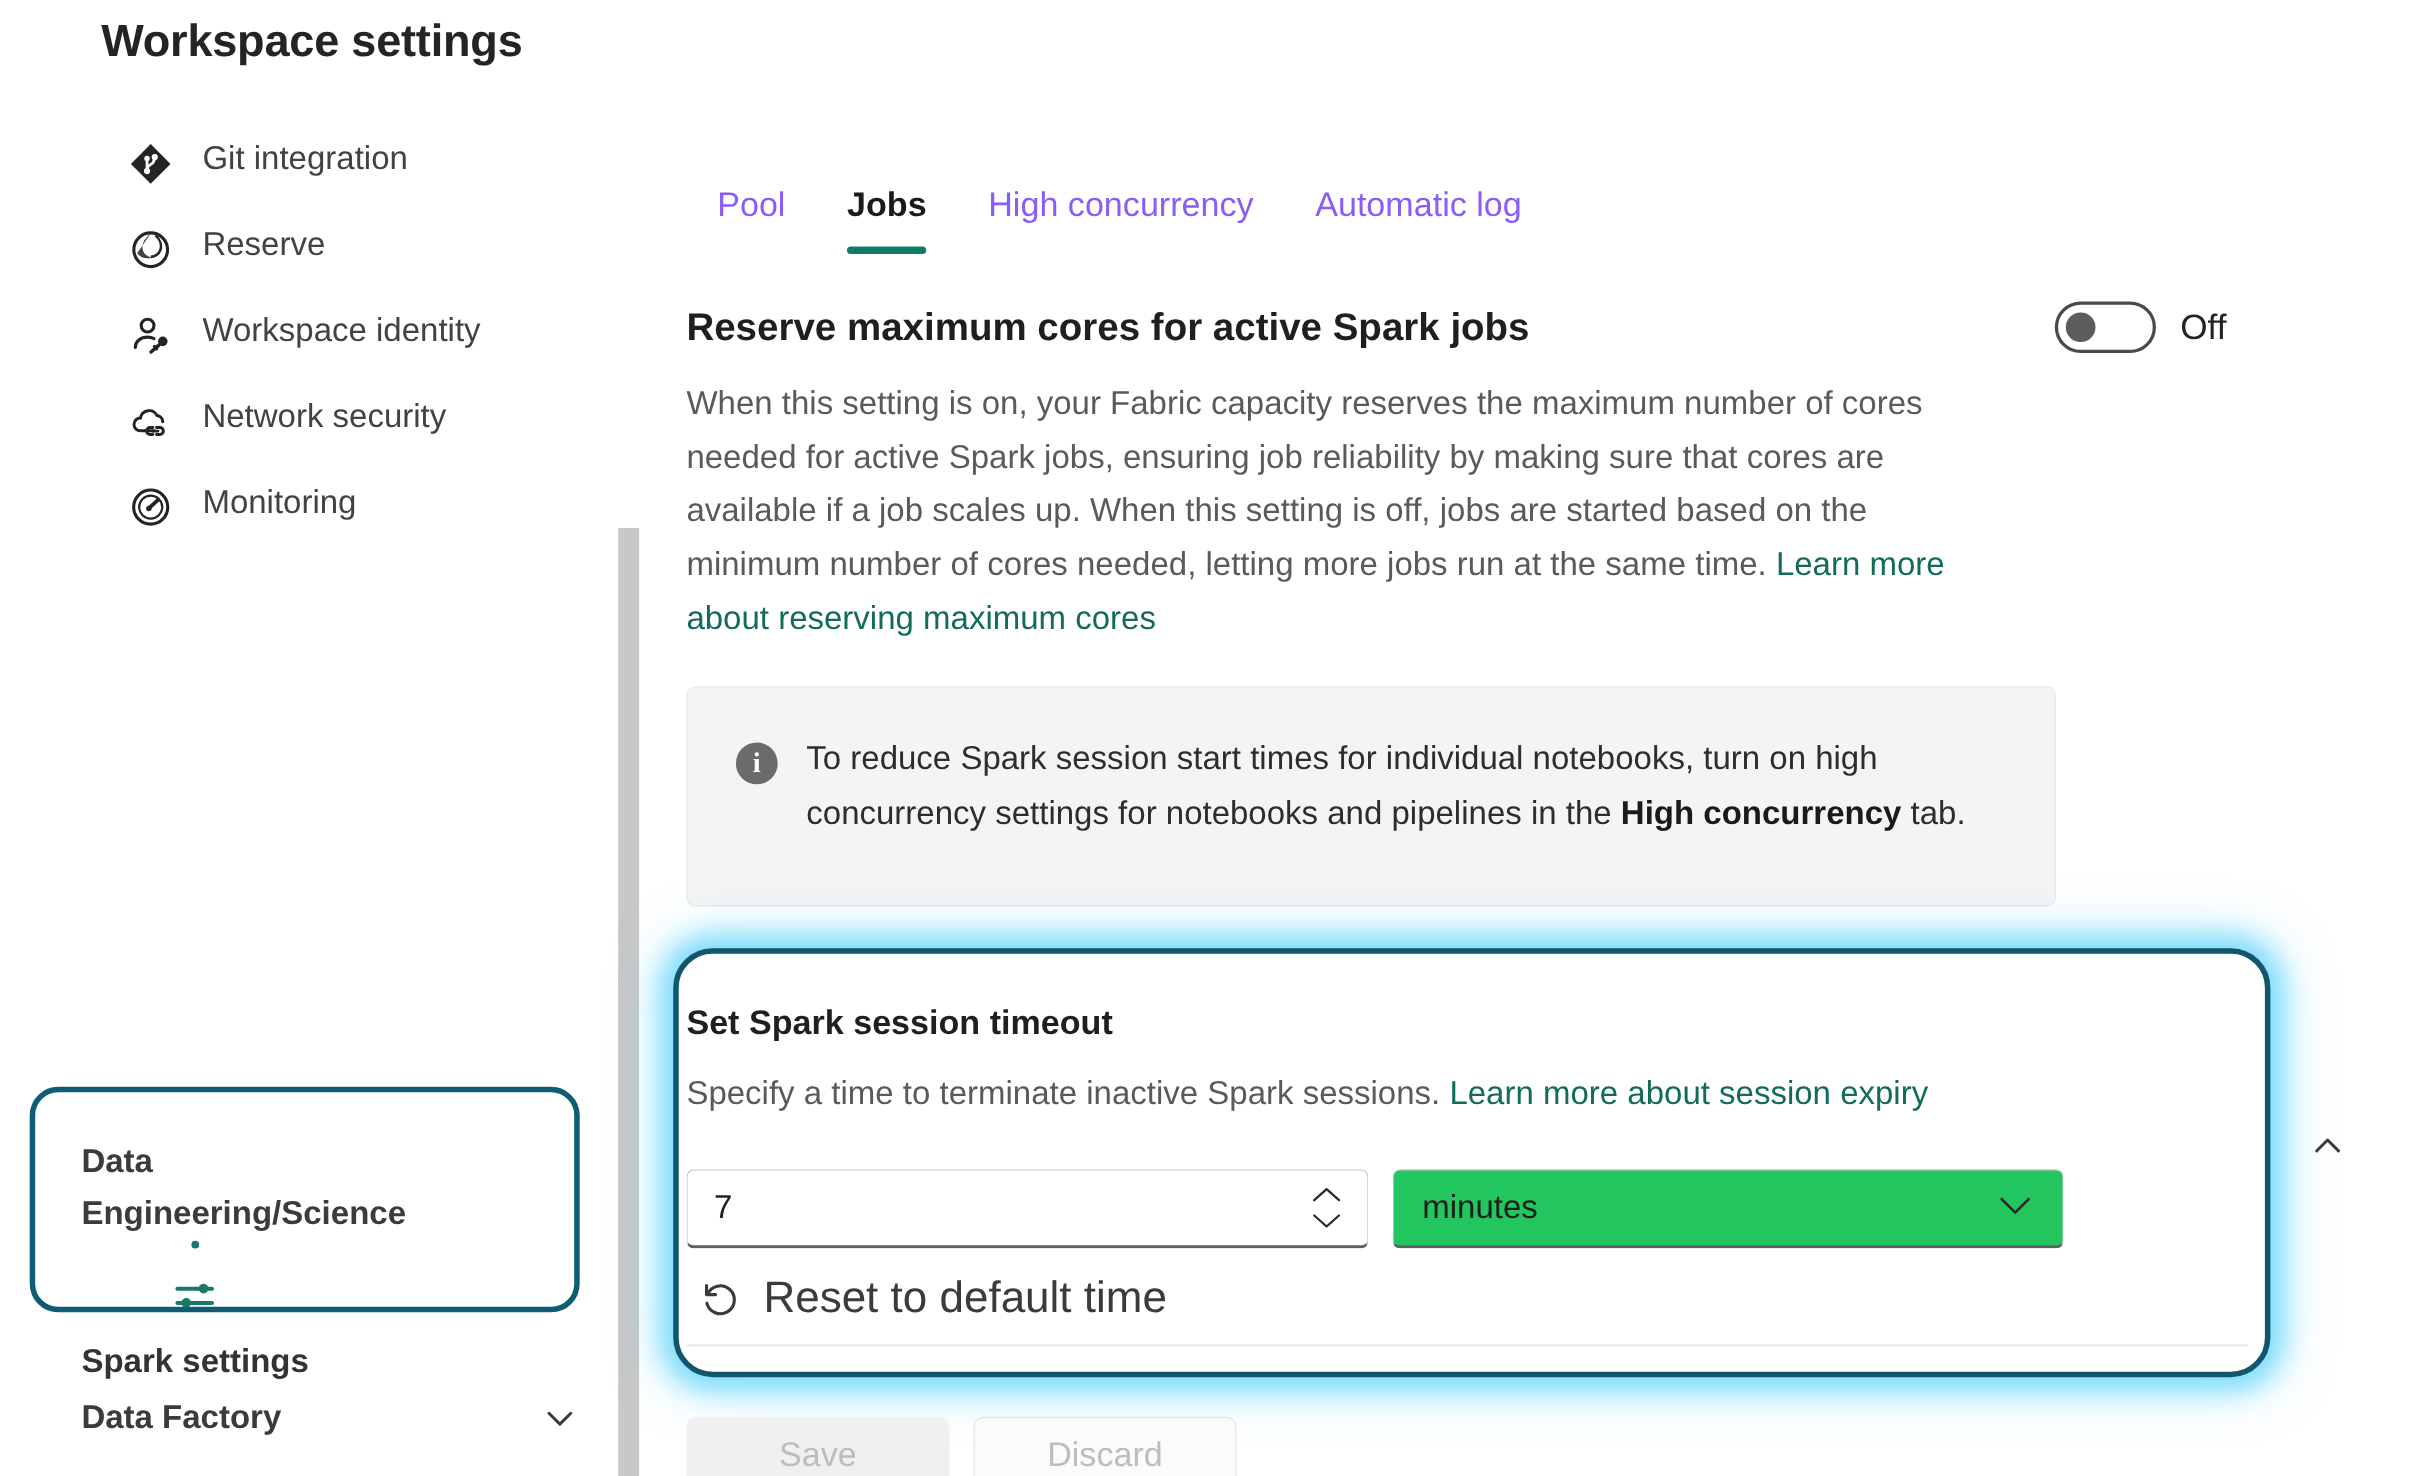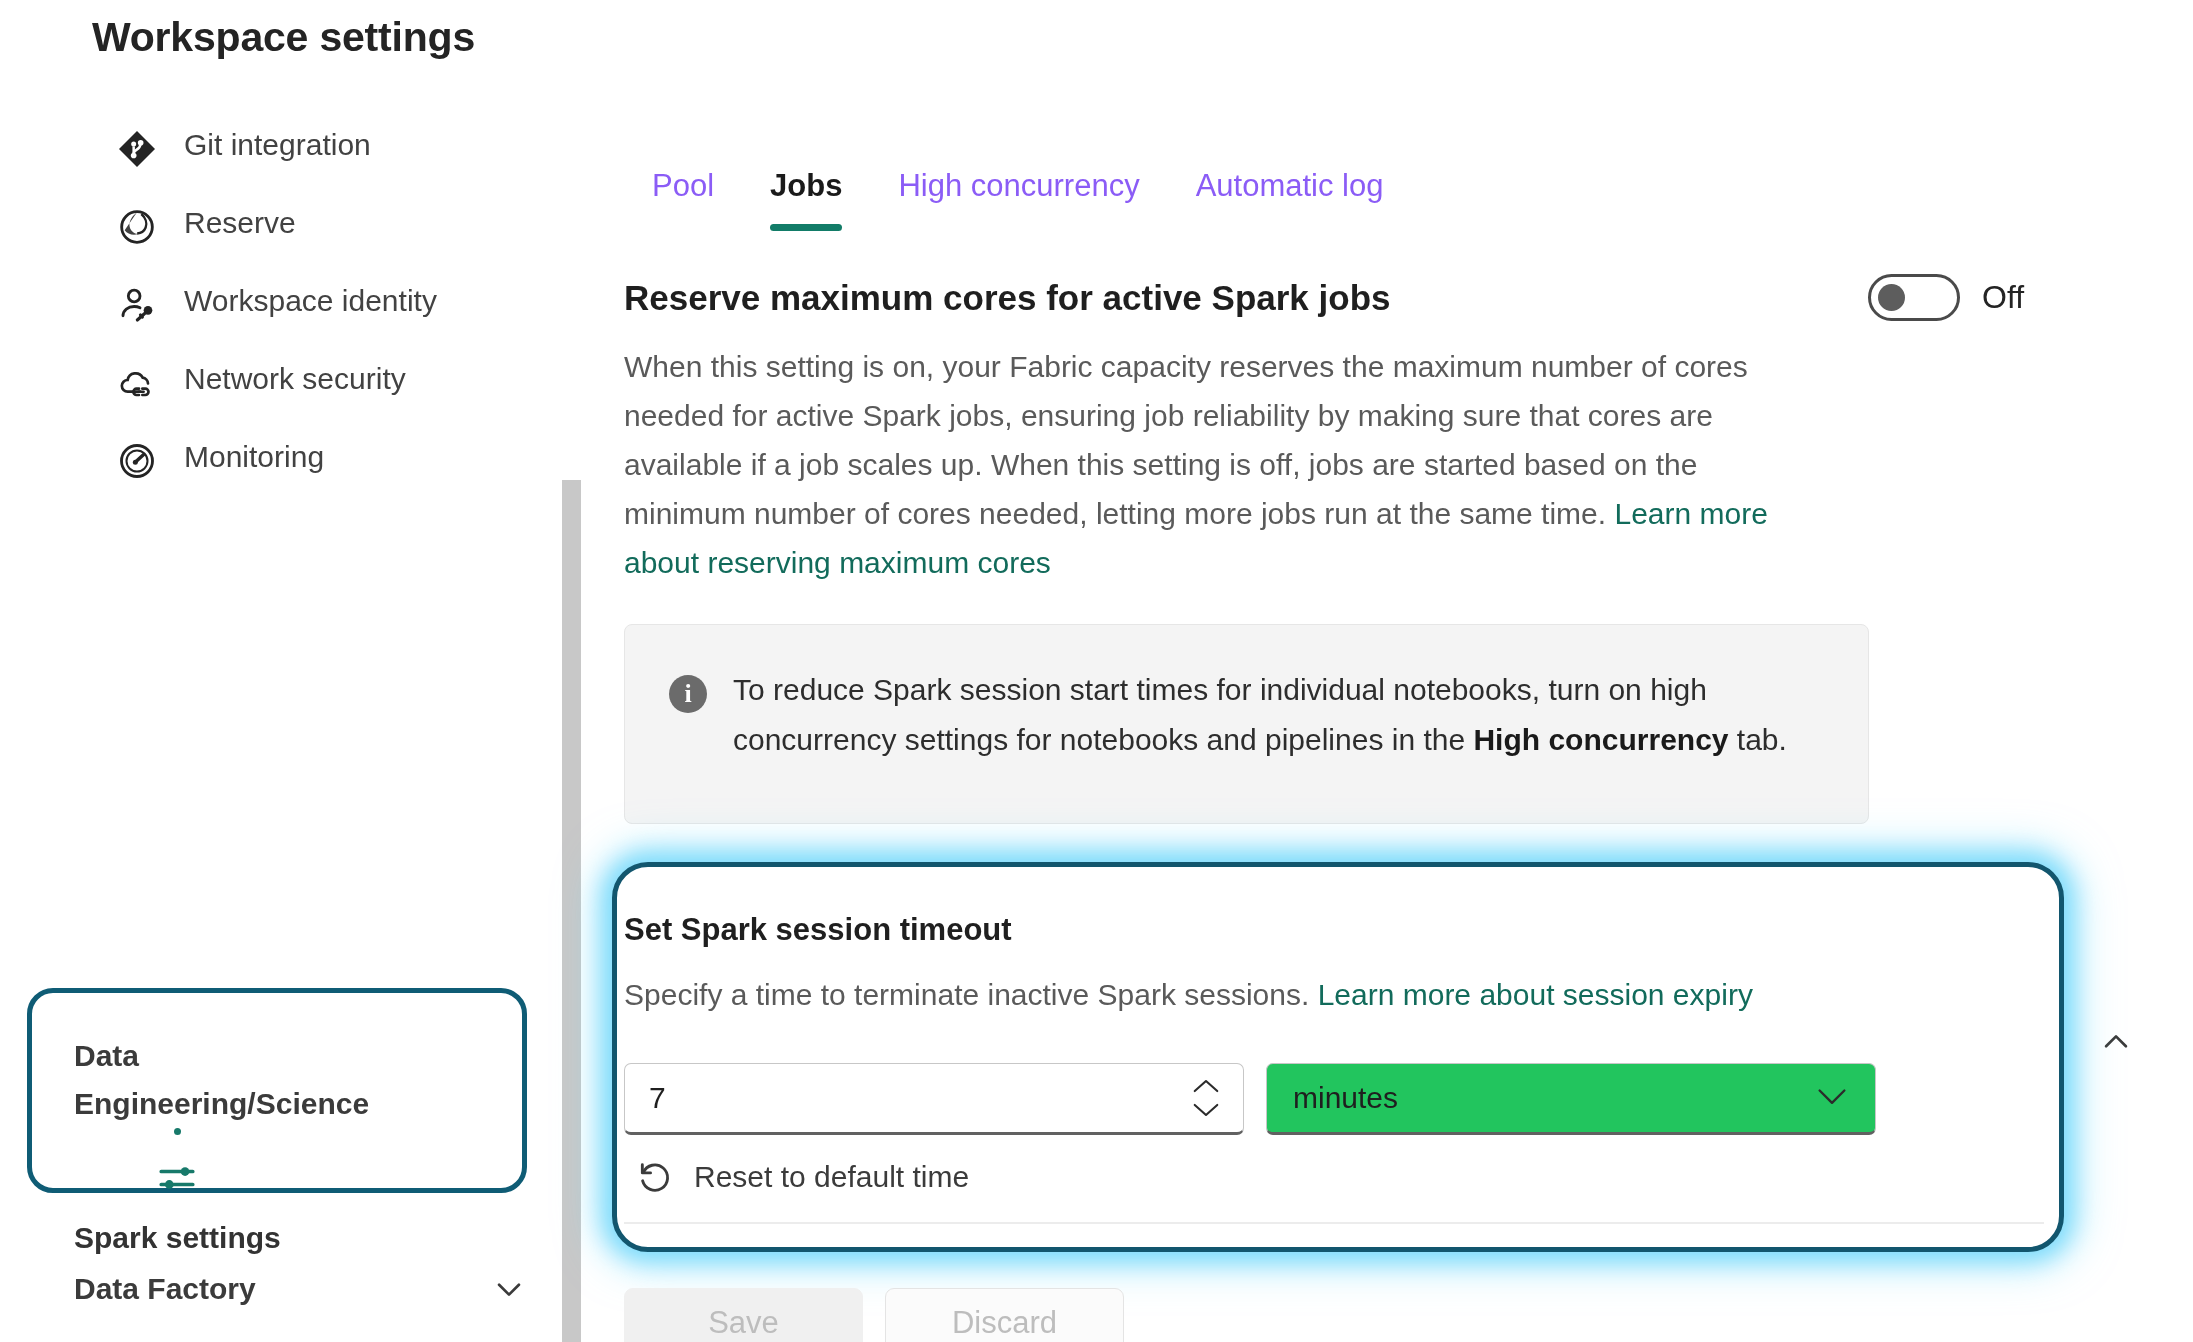--- a/index.html
+++ b/index.html
@@ -170,21 +170,21 @@
     border-radius: 7px; background: #22c55e;
     display: flex; align-items: center; cursor: pointer;
   }
   .dropdown .val { font-size: 30px; color: #1f1f1f; margin-left: 26px; }
   .dropdown .chev { position: absolute; right: 26px; top: 50%; transform: translateY(-50%); color: #2b2b2b; }
 
   .reset-row {
     position: absolute; left: 636px; top: 1158px;
     display: flex; align-items: center; gap: 20px; cursor: pointer;
   }
-  .reset-row .label { font-size: 30px; color: #3b3b3b; }
+  .reset-row .label { font-size: 40px; color: #3b3b3b; }
   .reset-icon { width: 38px; height: 38px; color: #3b3b3b; }
 
   .hl-divider {
     position: absolute; left: 624px; top: 1222px;
     width: 1420px; height: 2px; background: #ececec;
   }
 
   
   .footer { position: absolute; left: 624px; top: 1288px; display: flex; gap: 22px; }
   .btn {

